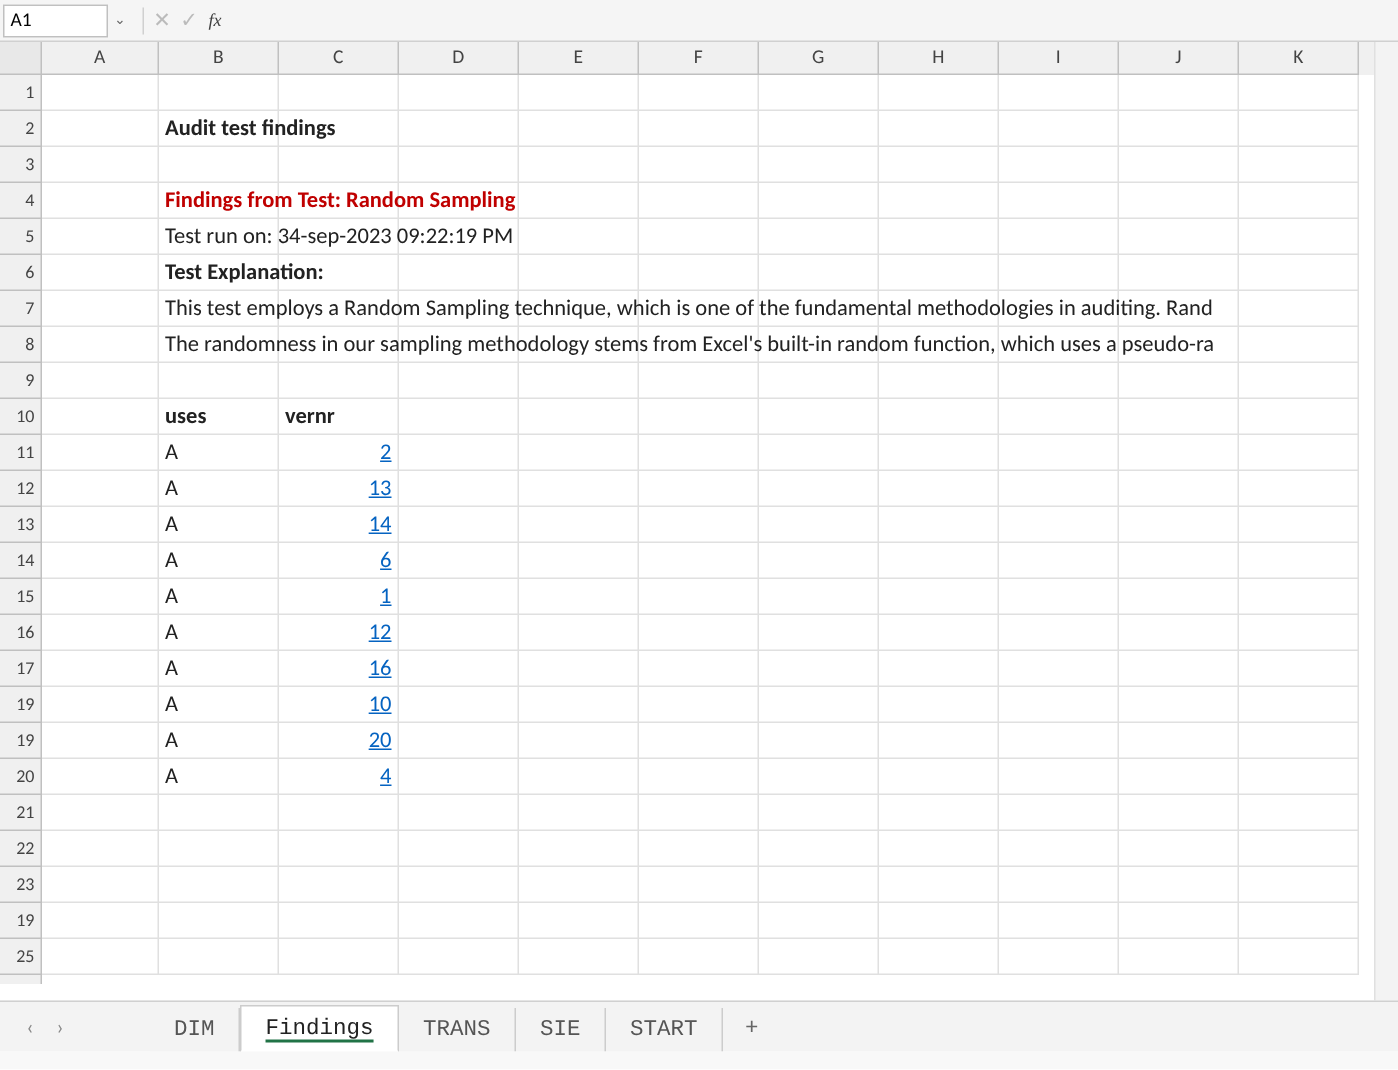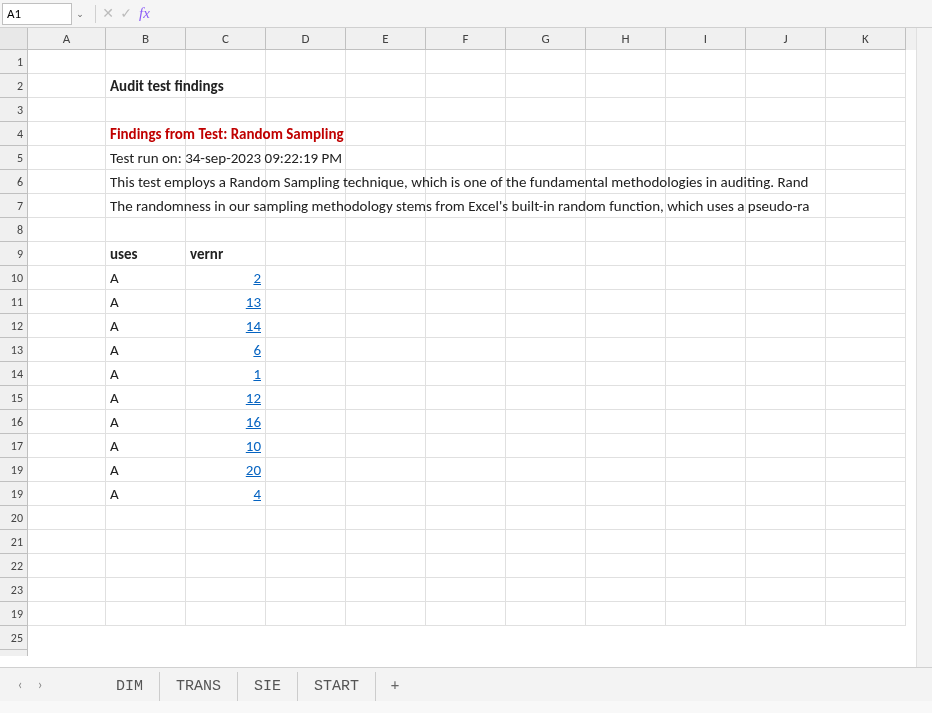--- a/index.html
+++ b/index.html
@@ -56,22 +56,22 @@
       width: 18px;
       display: flex;
       align-items: center;
       justify-content: center;
       color: #bbb;
       font-size: 14px;
     }
     .fx-label {
       font-style: italic;
       font-family: 'Times New Roman', serif;
-      font-size: 15px;
-      color: #8b5cf6;
+      font-size: 12px;
+      color: #404040;
       margin-left: 4px;
       margin-right: 6px;
       text-align: right;
     }
     .formula-input {
       flex: 1;
       height: 20px;
       border: none;
       background: transparent;
     }
@@ -363,20 +363,33 @@
         <div class="cell" style="width: 80px;"></div>
         <div class="cell" style="width: 80px;"></div>
         <div class="cell" style="width: 80px;"></div>
         <div class="cell" style="width: 80px;"></div>
         <div class="cell" style="width: 80px;"></div>
         <div class="cell" style="width: 80px;"></div>
         <div class="cell" style="width: 80px;"></div>
       </div>
       <div class="row">
         <div class="cell" style="width: 78px;"></div>
+        <div class="cell bold overflow" style="width: 80px;">Test Explanation:</div>
+        <div class="cell" style="width: 80px;"></div>
+        <div class="cell" style="width: 80px;"></div>
+        <div class="cell" style="width: 80px;"></div>
+        <div class="cell" style="width: 80px;"></div>
+        <div class="cell" style="width: 80px;"></div>
+        <div class="cell" style="width: 80px;"></div>
+        <div class="cell" style="width: 80px;"></div>
+        <div class="cell" style="width: 80px;"></div>
+        <div class="cell" style="width: 80px;"></div>
+      </div>
+      <div class="row">
+        <div class="cell" style="width: 78px;"></div>
         <div class="cell overflow" style="width: 80px;">This test employs a Random Sampling technique, which is one of the fundamental methodologies in auditing. Rand</div>
         <div class="cell" style="width: 80px;"></div>
         <div class="cell" style="width: 80px;"></div>
         <div class="cell" style="width: 80px;"></div>
         <div class="cell" style="width: 80px;"></div>
         <div class="cell" style="width: 80px;"></div>
         <div class="cell" style="width: 80px;"></div>
         <div class="cell" style="width: 80px;"></div>
         <div class="cell" style="width: 80px;"></div>
         <div class="cell" style="width: 80px;"></div>
@@ -618,20 +631,21 @@
     </div>
 </div>
 
 <div class="right-edge"></div>
 
 <div class="sheet-tabs">
   <div class="nav-arrow">‹</div>
   <div class="nav-arrow">›</div>
   <div class="tabs-list" id="tabs-list">
       <div class="tab">DIM</div>
+      <div class="tab active">Findings</div>
       <div class="tab">TRANS</div>
       <div class="tab">SIE</div>
       <div class="tab">START</div>
     </div>
   <div class="new-tab">+</div>
 </div>
 
 <div class="bottom-strip"></div>
 
 </body></html>

